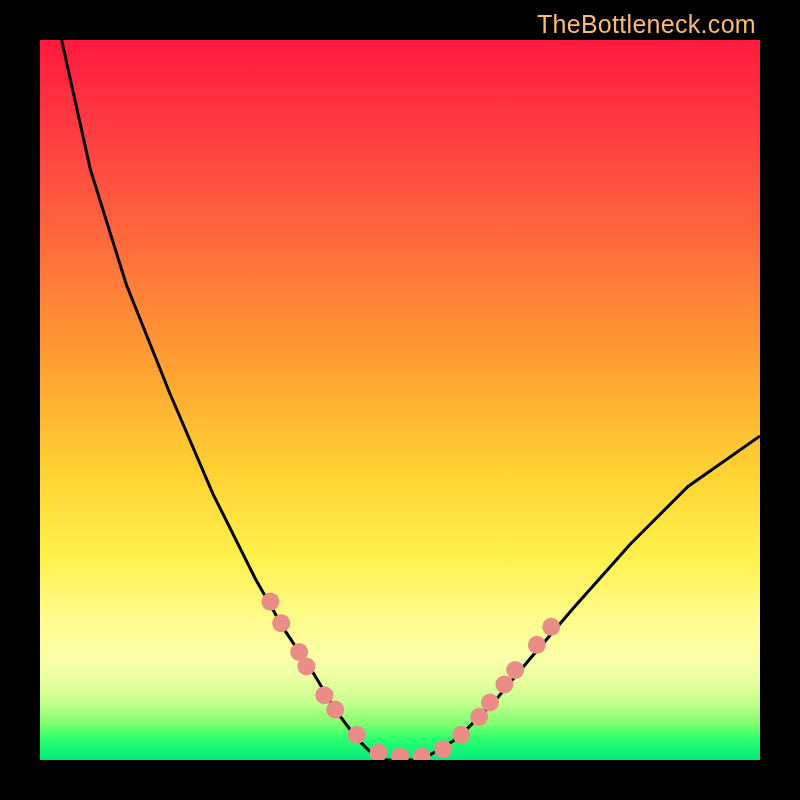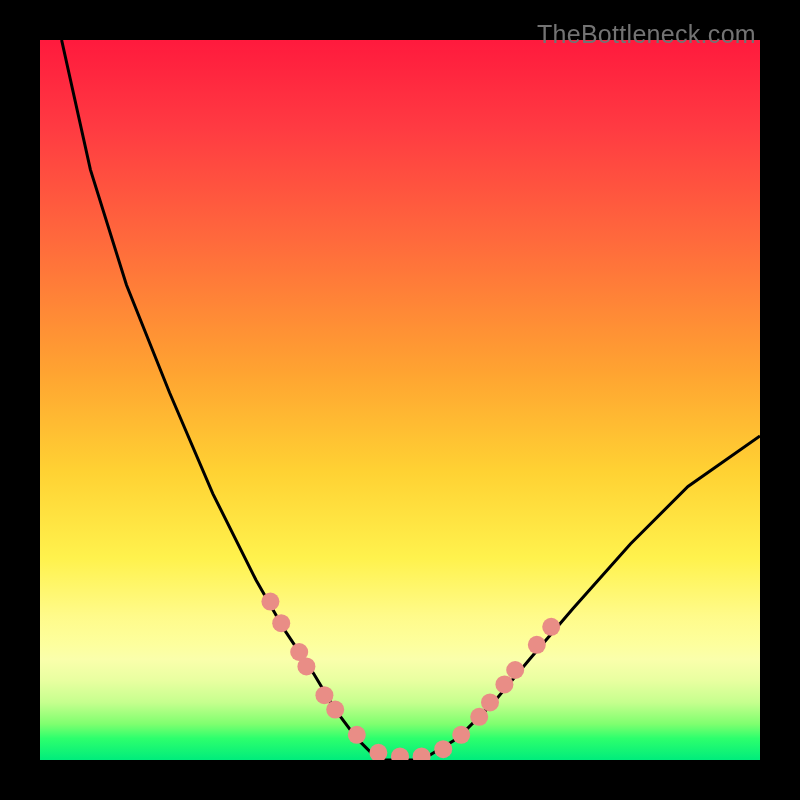--- a/index.html
+++ b/index.html
@@ -38,22 +38,22 @@
       #e8ffa0 89%,
       #c6ff8e 92%,
       #7fff6f 95%,
       #2dff6d 97%,
       #00ec7c 100%
     );
   }
   .watermark {
     position: absolute;
     right: 44px;
-    top: 20px;
-    color: #737373;
+    top: 10px;
+    color: #fdba74;
     font-size: 25px;
     letter-spacing: 0.3px;
     font-weight: 500;
   }
   svg.curve {
     position: absolute;
     left: 0; top: 0;
     width: 720px; height: 720px;
   }
 </style>

